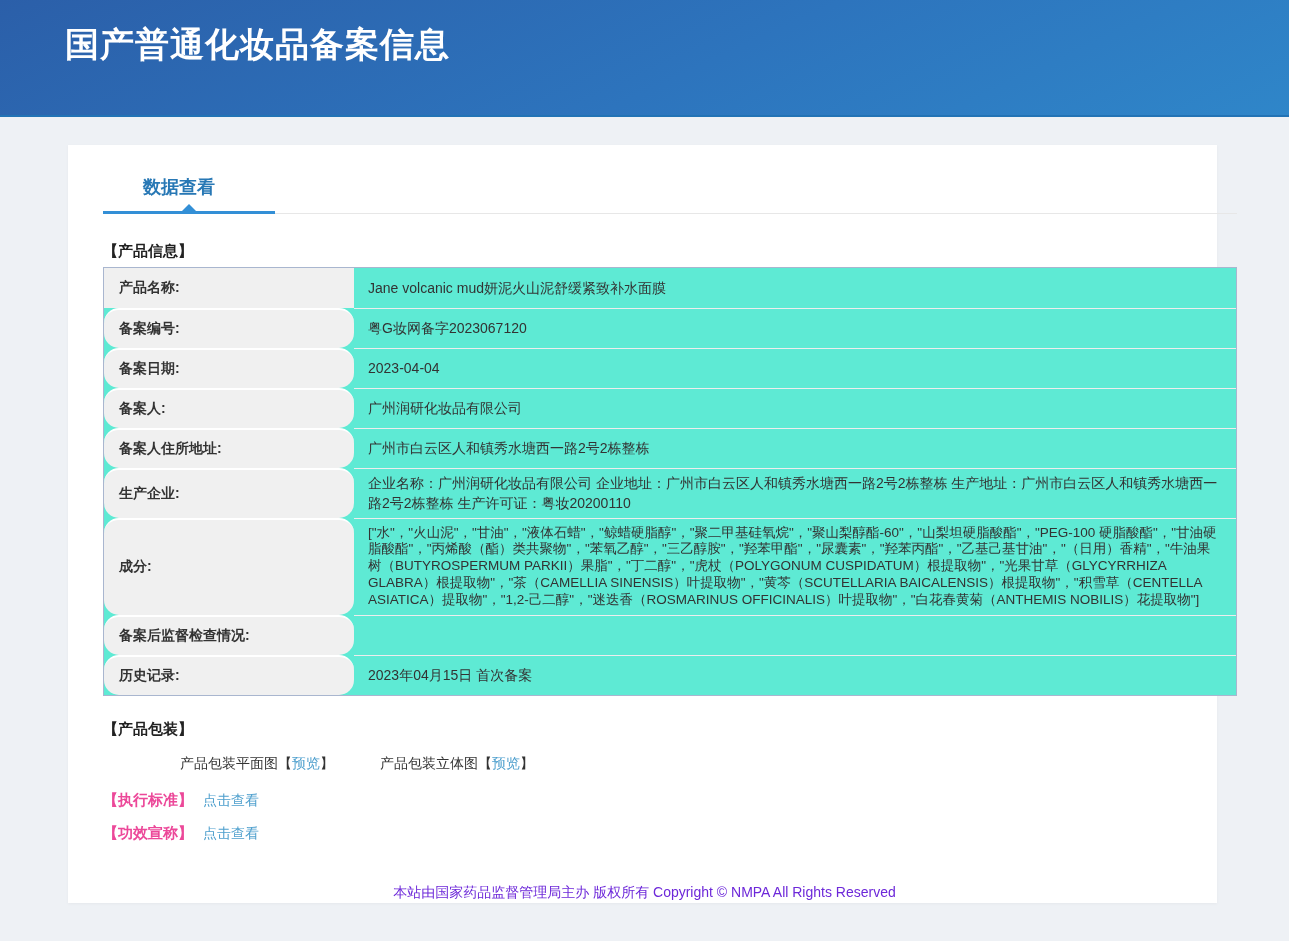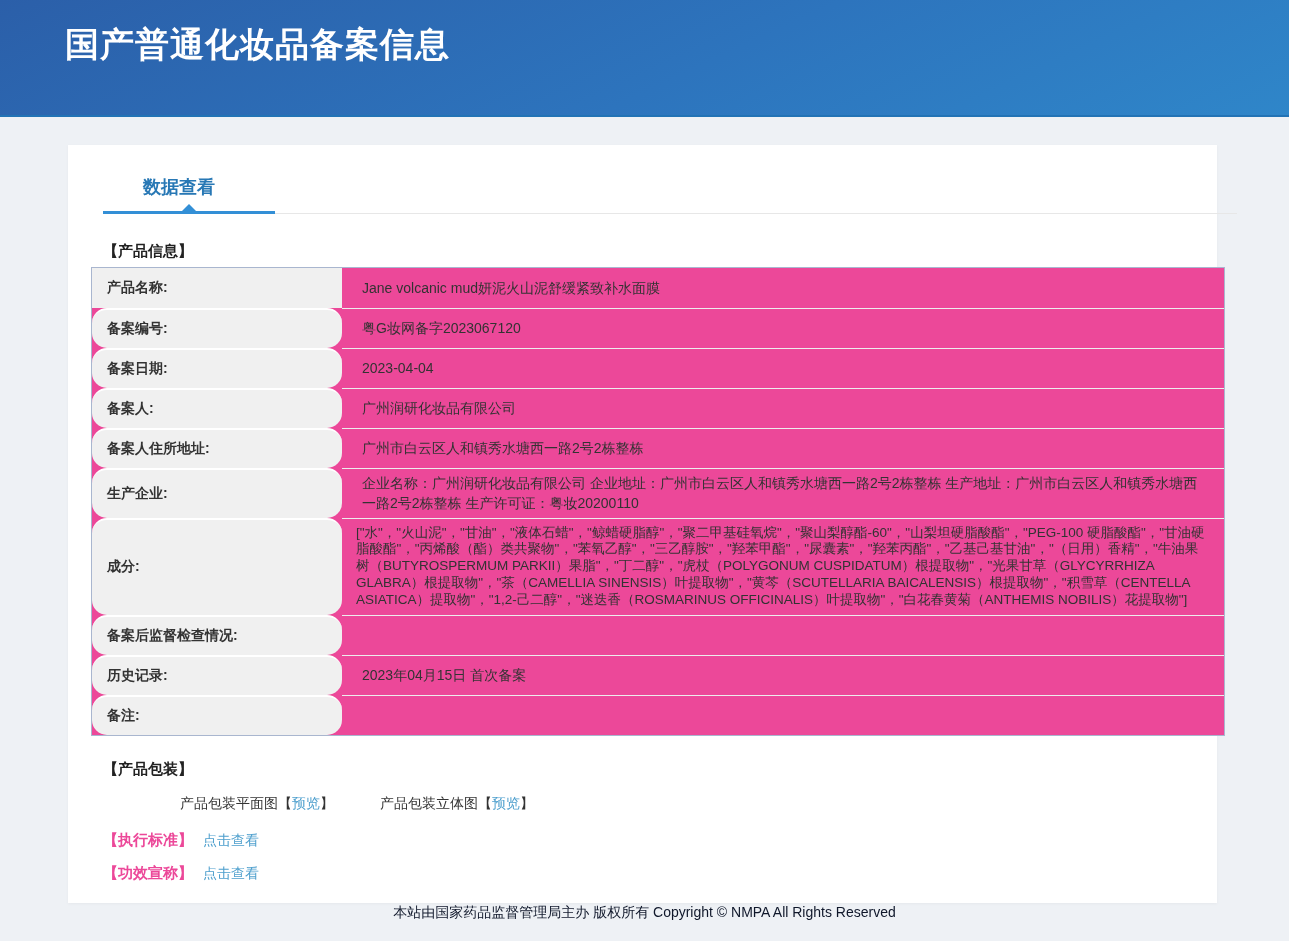--- a/index.html
+++ b/index.html
@@ -65,44 +65,44 @@
   }
   
   .section-title {
     margin:28px 0 6px 35px;
     font-size:15px;
     font-weight:bold;
     color:#222;
   }
   
   .info-table {
-    margin-left:23px;
+    margin-left:35px;
     width:1134px;
     border:1px solid #a9b6cf;
-    background:#ec4899;
+    background:#5eead4;
   }
   .irow { display:flex; }
   .irow:not(:first-child) .lcell { border-top:2px solid #ffffff;border-radius:15px; }
   .irow:not(:first-child) .vcell { border-top:1px solid #ededed; }
   .lcell {
     width:250px; min-width:250px;
     background:#f0f0f0;
     font-weight:bold;
     color:#333;
     font-size:14px;
     padding:0 10px 0 15px;
     display:flex; align-items:center;
     min-height:40px;
   }
   .vcell {
     flex:1;
     color:#333;
     font-size:14px;
     line-height:1.45;
-    padding:4px 20px;
+    padding:4px 14px;
     display:flex; align-items:center;
     min-height:40px;
   }
   .irow.tall .vcell {
     font-size:13.5px;
     line-height:1.25;
     padding:6px 14px;
   }
   
   .pack-title { margin:24px 0 0 35px; font-size:15px; font-weight:bold; color:#222; }
@@ -114,25 +114,25 @@
   .pack-item2 { margin-left:46px; }
   .link { color:#4d9fcd; cursor:pointer; text-decoration:none; }
   .bracket { color:#333; }
   .std-row { margin:18px 0 0 35px; font-size:14px; }
   .std-row .blabel { font-size:15px; font-weight:bold; color:#ec4899; }
   .std-row .link { margin-left:10px; }
   .eff-row { margin-top:14px; }
   
   .footer {
     position:absolute;
-    left:0; top:904px;
+    left:0; top:884px;
     width:100%;
     text-align:center;
     font-size:14px;
-    color:#0f172a;
+    color:#6d28d9;
   }
 </style>
 </head>
 <body>
 
 <div class="banner">
   <h1>国产普通化妆品备案信息</h1>
 </div>
 
 <div class="card">
@@ -176,24 +176,20 @@
       <div class="lcell">成分:</div>
       <div class="vcell">["水"，"火山泥"，"甘油"，"液体石蜡"，"鲸蜡硬脂醇"，"聚二甲基硅氧烷"，"聚山梨醇酯-60"，"山梨坦硬脂酸酯"，"PEG-100 硬脂酸酯"，"甘油硬脂酸酯"，"丙烯酸（酯）类共聚物"，"苯氧乙醇"，"三乙醇胺"，"羟苯甲酯"，"尿囊素"，"羟苯丙酯"，"乙基己基甘油"，"（日用）香精"，"牛油果树（BUTYROSPERMUM PARKII）果脂"，"丁二醇"，"虎杖（POLYGONUM CUSPIDATUM）根提取物"，"光果甘草（GLYCYRRHIZA GLABRA）根提取物"，"茶（CAMELLIA SINENSIS）叶提取物"，"黄芩（SCUTELLARIA BAICALENSIS）根提取物"，"积雪草（CENTELLA ASIATICA）提取物"，"1,2-己二醇"，"迷迭香（ROSMARINUS OFFICINALIS）叶提取物"，"白花春黄菊（ANTHEMIS NOBILIS）花提取物"]</div>
     </div>
     <div class="irow">
       <div class="lcell">备案后监督检查情况:</div>
       <div class="vcell"></div>
     </div>
     <div class="irow">
       <div class="lcell">历史记录:</div>
       <div class="vcell">2023年04月15日 首次备案</div>
-    </div>
-    <div class="irow">
-      <div class="lcell">备注:</div>
-      <div class="vcell"></div>
     </div>
   </div>
 
   <div class="pack-title">【产品包装】</div>
 
   <div class="pack-row">
     <span>产品包装平面图</span>
       <span class="bracket">【</span>
       <a class="link">预览</a>
       <span class="bracket">】</span>

